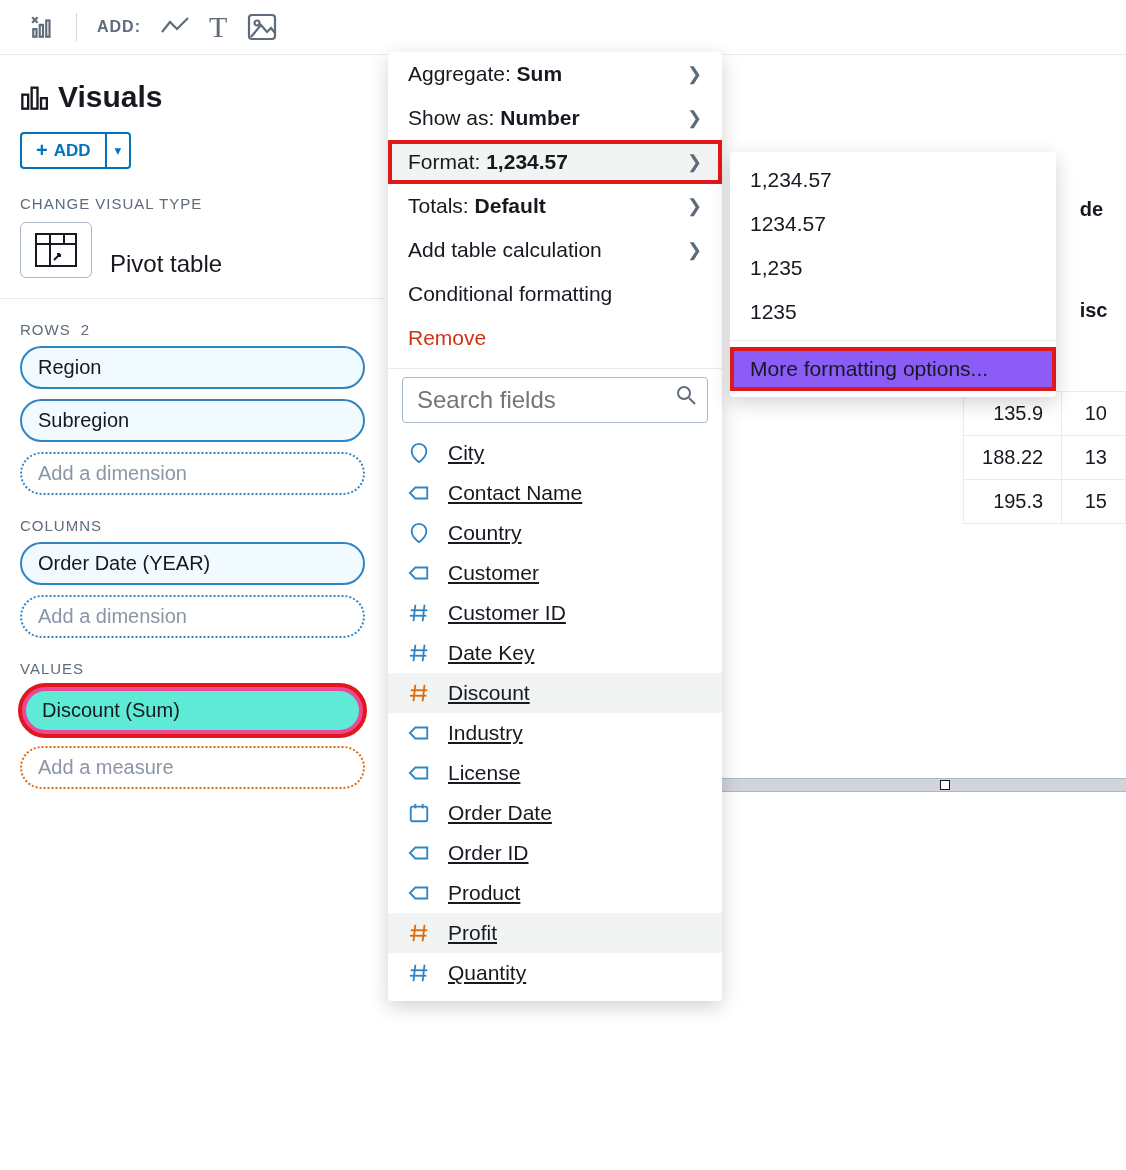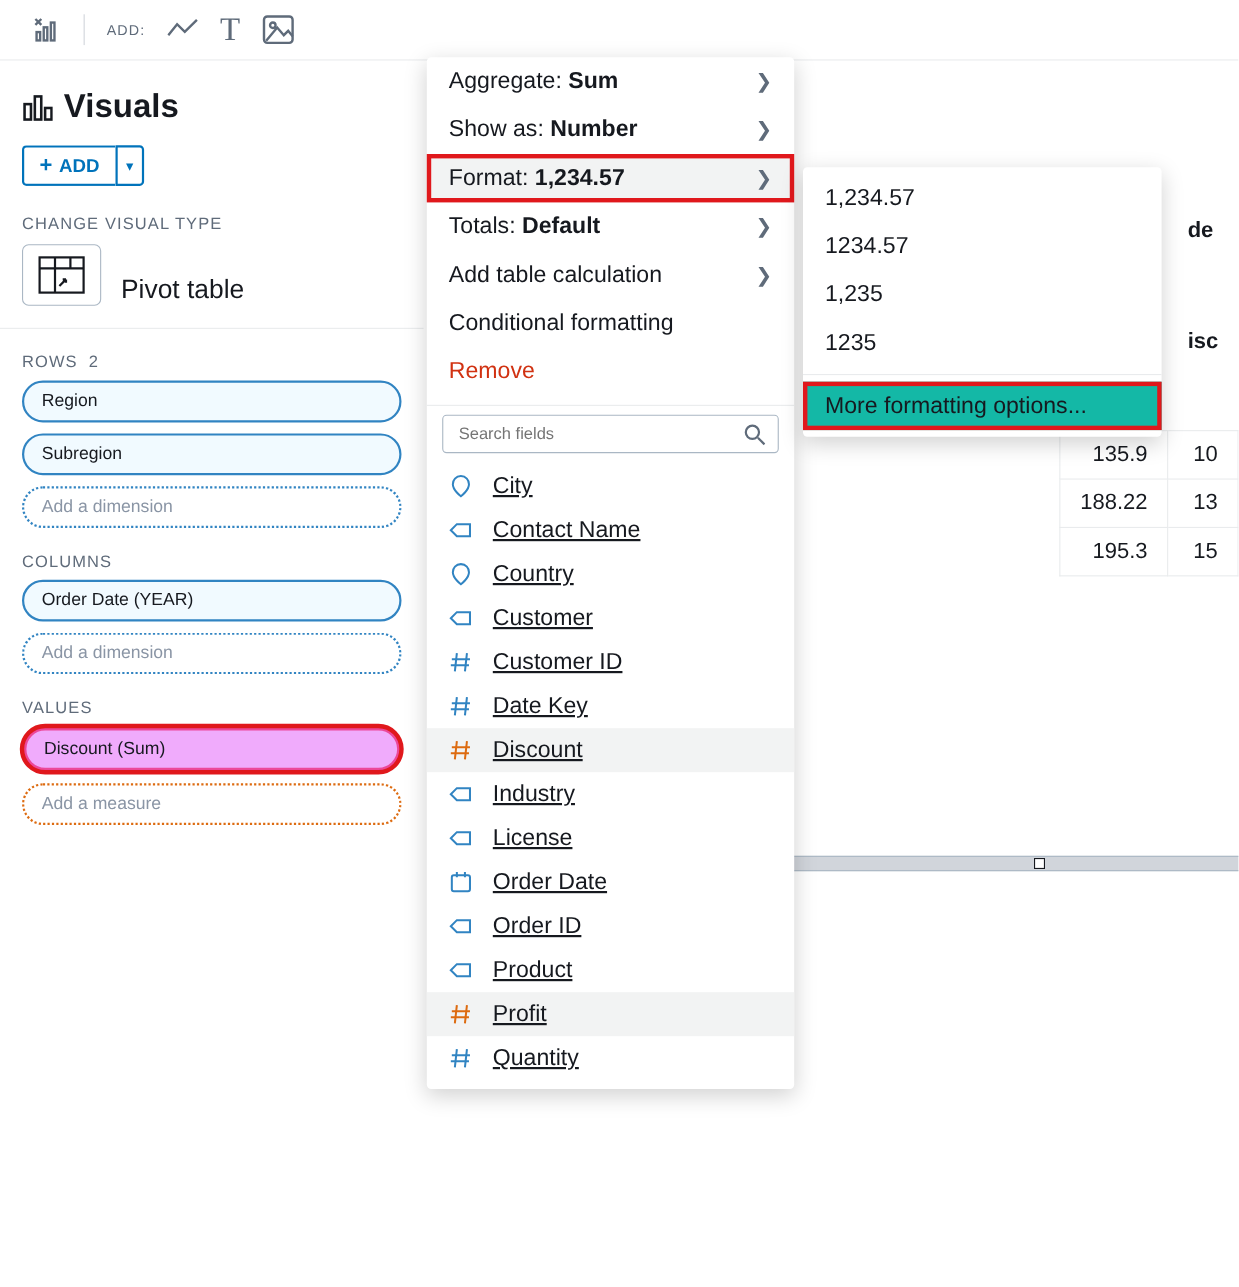--- a/index.html
+++ b/index.html
@@ -18,21 +18,21 @@
   
   .top-toolbar {
     display: flex;
     align-items: center;
     padding: 10px 16px 10px 30px;
     border-bottom: 1px solid #e9ebed;
     gap: 20px;
   }
   .tb-icon { color: #5f6b7a; }
   .tb-sep { width: 1px; height: 28px; background: #d1d5db; }
-  .tb-label { font-size: 13px; letter-spacing: 1px; color: #5f6b7a; font-weight: 400; }
+  .tb-label { font-size: 16px; letter-spacing: 1px; color: #5f6b7a; font-weight: 700; }
   .tb-glyph { color: #5f6b7a; font-size: 26px; }
 
   
   .panel {
     position: absolute;
     left: 0;
     top: 70px;
     width: 385px;
     padding: 10px 20px;
   }
@@ -64,32 +64,32 @@
   .visual-type-name { font-size: 24px; color: #16191f; }
 
   .group-label { display: flex; align-items: center; gap: 10px; font-size: 15px; letter-spacing: 1px; color: #5f6b7a; font-weight: 500; margin: 22px 0 8px; }
   .group-count { color: #5f6b7a; }
 
   .pill {
     border: 2px solid #3184c2;
     background: #f1faff;
     border-radius: 999px;
     padding: 8px 16px;
-    font-size: 16px;
+    font-size: 20px;
     margin-bottom: 10px;
     cursor: pointer;
   }
   .pill.placeholder {
     border: 2px dotted #3184c2;
     background: #fff;
     color: #8a95a5;
   }
   .pill.value-selected {
-    border: 4px solid #ec4899;
-    background: #f0abfc;
+    border: 6px solid #ec4899;
+    background: #5eead4;
     outline: 4px solid #e0181c;
     outline-offset: -2px;
   }
   .pill.measure-placeholder {
     border: 2px dotted #dd6b10;
     color: #8a95a5;
     background: #fff;
   }
 
   
@@ -116,21 +116,21 @@
   }
   .menu-item .bold { font-weight: 700; }
   .menu-item.danger { color: #d13212; }
 
   .menu-sep { border: none; border-top: 1px solid #e9ebed; margin: 8px 0; }
 
   .search-wrap { position: relative; margin: 0 14px 10px; }
   .search-input {
     width: 100%; padding: 8px 20px 8px 14px;
     border: 1px solid #aab7c4; border-radius: 4px;
-    font-size: 15px; color: #0f172a;
+    font-size: 24px; color: #0f172a;
   }
   .search-wrap .mag { position: absolute; right: 12px; top: 8px; color: #5f6b7a; font-size: 20px; }
 
   .field-row {
     display: flex; align-items: center; gap: 18px;
     padding: 8px 20px; font-size: 21px; cursor: pointer; text-decoration: underline;
   }
   .field-row.selected { background: #f2f3f3; }
   .field-icon { width: 22px; height: 22px; flex-shrink: 0; }
 
@@ -139,21 +139,21 @@
     position: absolute;
     left: 730px; top: 152px;
     width: 326px;
     background: #fff;
     box-shadow: 0 6px 20px rgba(0,0,0,.18);
     border-radius: 4px;
     padding: 6px 0;
   }
   .sub-item { padding: 10px 20px; font-size: 21px; cursor: pointer; }
   .sub-item.highlighted {
-    background: #14b8a6;
+    background: #8b5cf6;
     outline: 4px solid #e0181c;
     outline-offset: -4px;
   }
   .sub-sep { border: none; border-top: 1px solid #e9ebed; margin: 6px 0; }
 
   
   .bg-table {
     position: absolute; right: 0; top: 188px;
     font-size: 20px; color: #16191f;
   }

